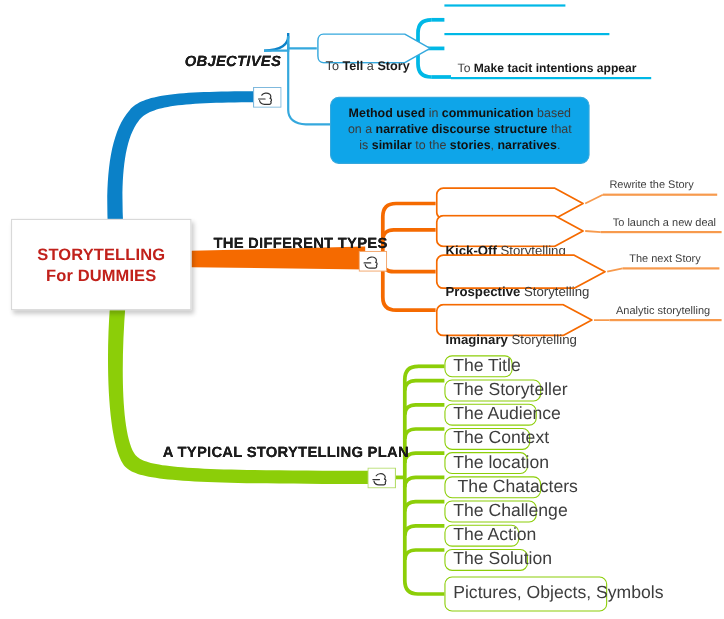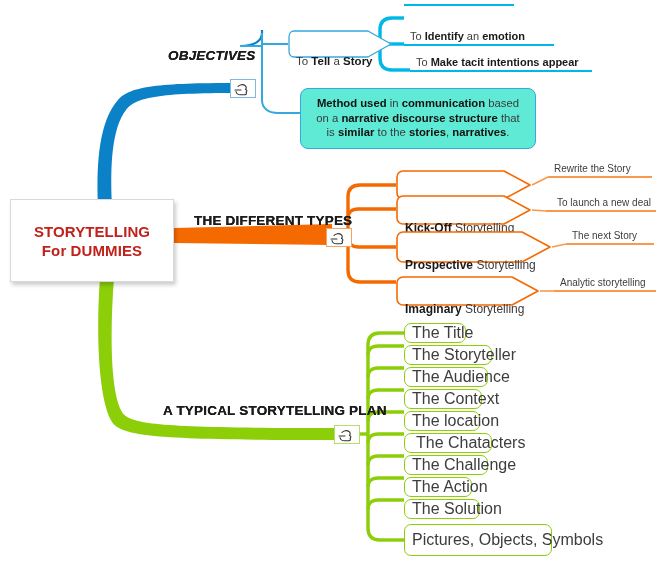--- a/index.html
+++ b/index.html
@@ -62,21 +62,21 @@
     font-size: 13.5px;
     font-weight: bold;
     color: #1c1c1c;
     letter-spacing: 0.2px;
     white-space: nowrap;
     z-index: 20;
     text-shadow: 0 0 0 #000;
   }
   #title-objectives { left: 168px; top: 48px; font-style: italic; }
   #title-types      { left: 194px; top: 213px; }
-  #title-plan       { left: 163px; top: 403px; }
+  #title-plan       { left: 148px; top: 403px; }
 
   
   .hand-icon {
     position: absolute;
     width: 26px;
     height: 19px;
     z-index: 25;
   }
   #hand-objectives { left: 230px; top: 79px; }
   #hand-types      { left: 326px; top: 228px; }
@@ -141,21 +141,21 @@
     z-index: 20;
     white-space: nowrap;
   }
 
   
   .para-box {
     position: absolute;
     box-sizing: border-box;
     border: 1.2px solid #35a8dd;
     border-radius: 8px;
-    background: #5eead4;
+    background: #0ea5e9;
     padding: 7px 10px 8px 10px;
     z-index: 20;
     text-align: center;
     font-size: 11.3px;
     line-height: 14.5px;
     color: #3a3a3a;
   }
   .para-box b { color: #111111; font-weight: bold; }
 </style>
 </head>
@@ -246,21 +246,20 @@
     <span class="label" style="margin-left:8px;">
       <span>To </span><b>Tell</b><span> a </span><b>Story</b>
     </span>
   </div>
 
   <div class="leaf-underline" style="left:404px; top:4px; width:110px;">
     <span class="lu-line" style="background:#00b8e6;"></span>
   </div>
 
   <div class="leaf-underline" style="left:404px; top:30px; width:150px;">
-    <span class="lu-text"><span>To </span><b>Identify</b><span> an </span><b>emotion</b></span>
     <span class="lu-line" style="background:#00b8e6;"></span>
   </div>
 
   <div class="leaf-underline" style="left:410px; top:56px; width:182px;">
     <span class="lu-text"><span>To </span><b>Make tacit intentions appear</b></span>
     <span class="lu-line" style="background:#00b8e6;"></span>
   </div>
 
   <div class="para-box" style="left:300px; top:88px; width:236px;">
     <span><b>Method used</b><span> in </span><b>communication</b><span> based on a </span><b>narrative discourse structure</b><span> that is </span><b>similar</b><span> to the </span><b>stories</b><span>, </span><b>narratives</b><span>.</span></span>

